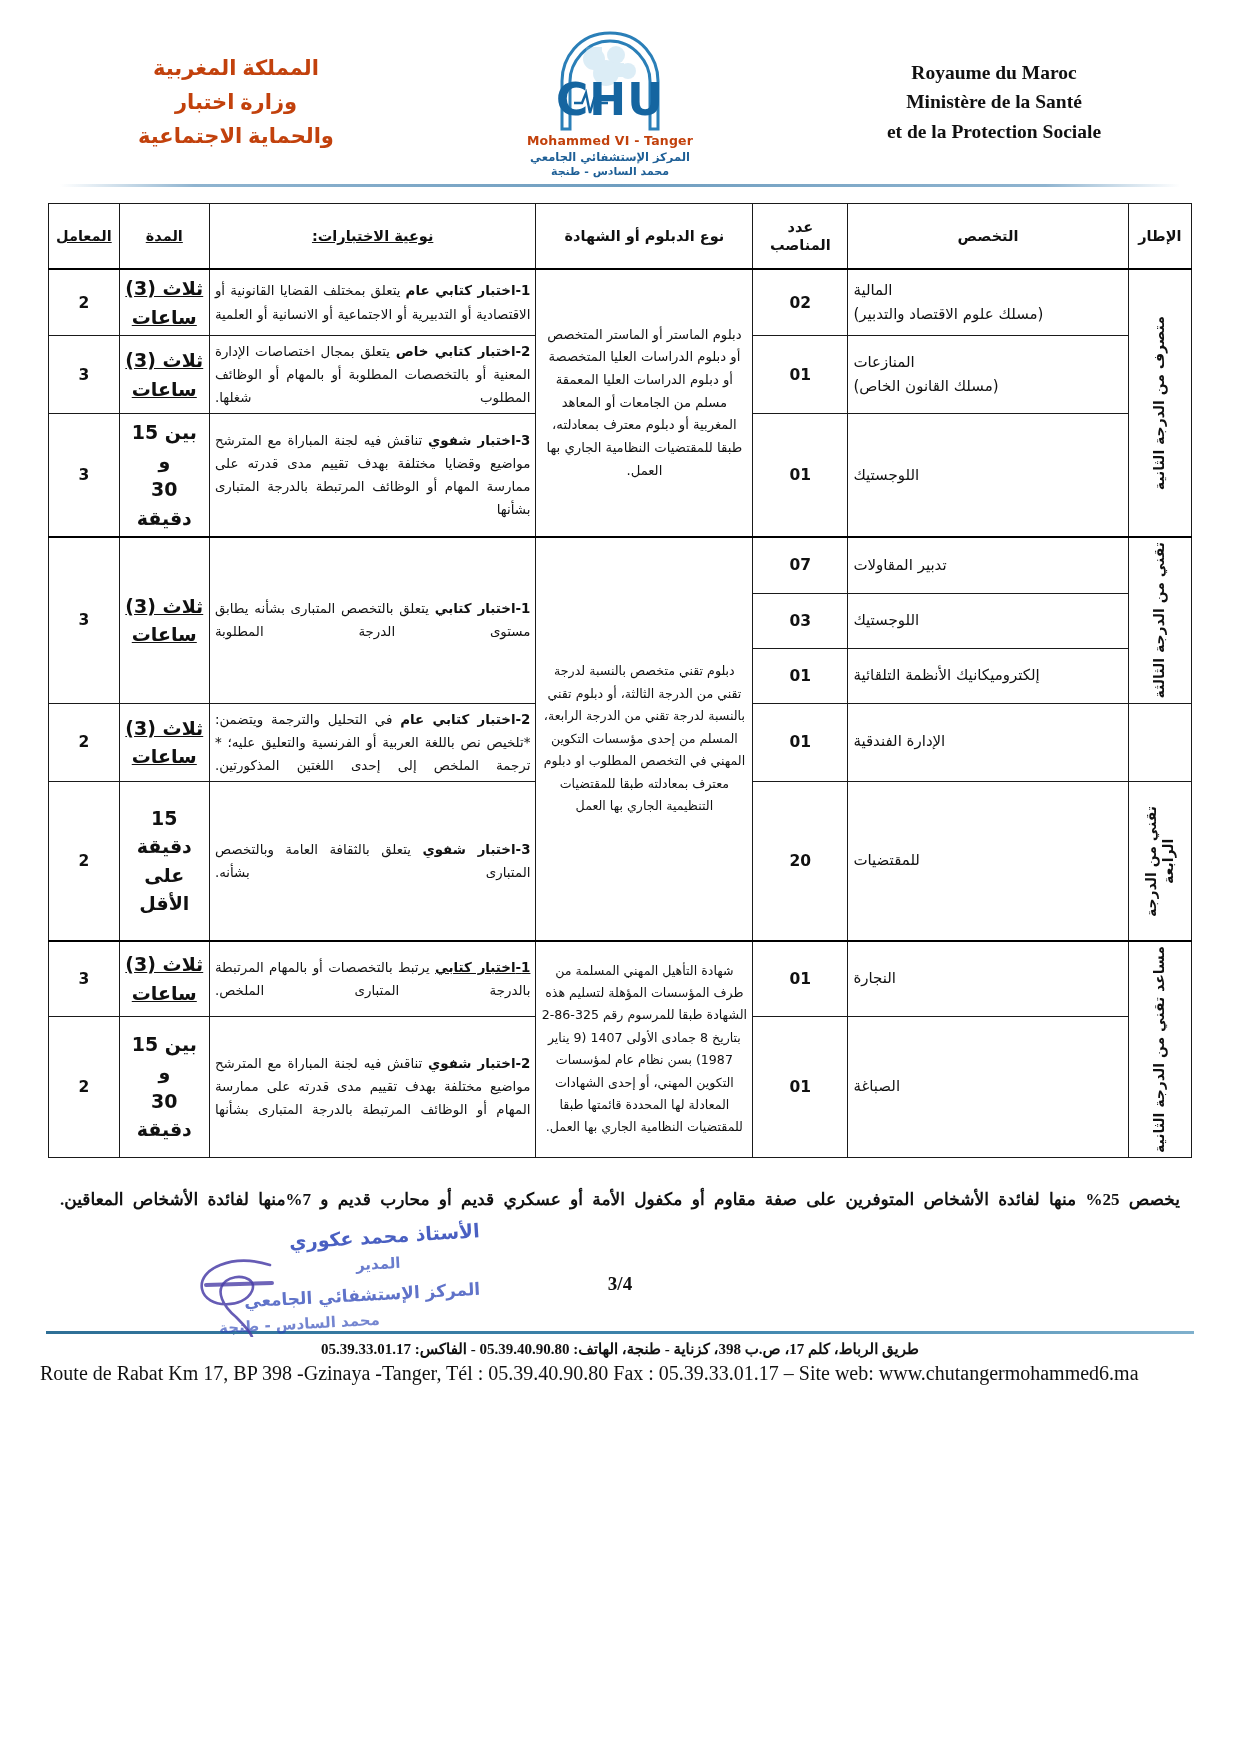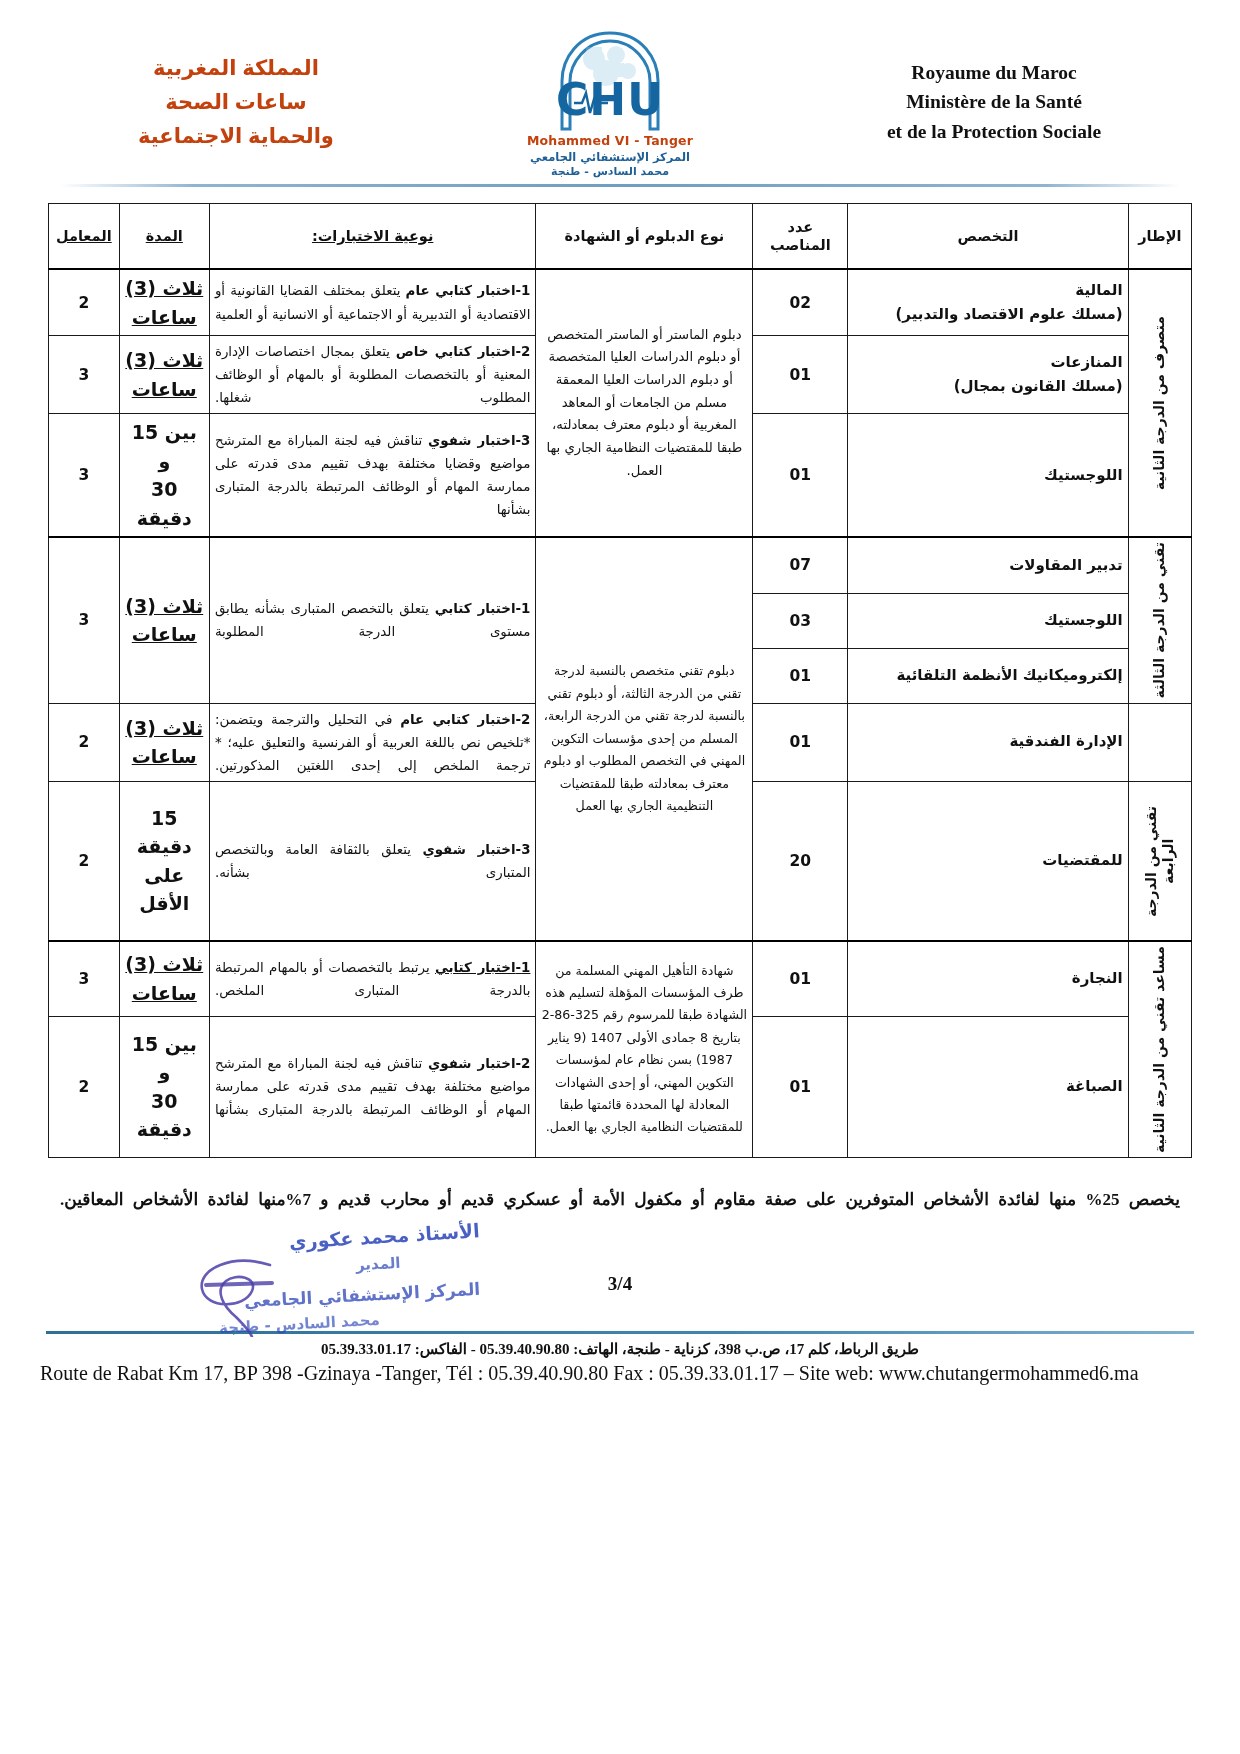--- a/index.html
+++ b/index.html
@@ -142,22 +142,22 @@
   }
   .vert.two {
     writing-mode: vertical-rl;
     transform: rotate(180deg);
     white-space: normal;
     height: 150px;
     text-align: center;
   }
 
   .spec-cell {
-    text-align: right;
-    font-weight: bold;
+    text-align: left;
+    font-weight: normal;
     font-size: 15px;
     line-height: 1.55;
   }
   .posts-cell {
     text-align: center;
     font-weight: bold;
     font-size: 15.5px;
   }
   .diploma-cell {
     text-align: center;
@@ -298,21 +298,21 @@
 </style>
 </head>
 <body>
 
 <div class="page">
 
   <div class="header">
 
     <div class="hdr-ar">
       <div>المملكة المغربية</div>
-      <div>ساعات الصحة</div>
+      <div>وزارة اختبار</div>
       <div>والحماية الاجتماعية</div>
     </div>
 
     <div class="logo-wrap">
       <svg class="logo-svg" width="180" height="108" viewBox="0 0 180 108">
         <path d="M90 4 C58 4 42 30 42 52 L42 100 L50 100 L50 52 C50 34 66 12 90 12 C114 12 130 34 130 52 L130 100 L138 100 L138 52 C138 30 122 4 90 4 Z" fill="none" stroke="#2a7fb8" stroke-width="3"></path>
         <g opacity="0.30" fill="#8fc4e2">
           <circle cx="74" cy="30" r="11"></circle>
             <circle cx="96" cy="26" r="9"></circle>
           <circle cx="86" cy="44" r="13"></circle>
@@ -380,21 +380,21 @@
       <td class="dur-cell thick-top">
         <u>ثلاث (3)</u><br>
         <u>ساعات</u>
       </td>
       <td class="coef-cell thick-top">2</td>
     </tr>
 
     <tr>
       <td class="spec-cell">
         <div>المنازعات</div>
-        <div>(مسلك القانون بمجال)</div>
+        <div>(مسلك القانون الخاص)</div>
       </td>
       <td class="posts-cell">01</td>
       <td class="tests-cell">
         <b>2-</b><b>اختبار كتابي خاص</b><span> يتعلق بمجال اختصاصات الإدارة المعنية أو بالتخصصات المطلوبة أو بالمهام أو الوظائف المطلوب شغلها.</span>
       </td>
       <td class="dur-cell">
         <u>ثلاث (3)</u><br>
         <u>ساعات</u>
       </td>
       <td class="coef-cell">3</td>

